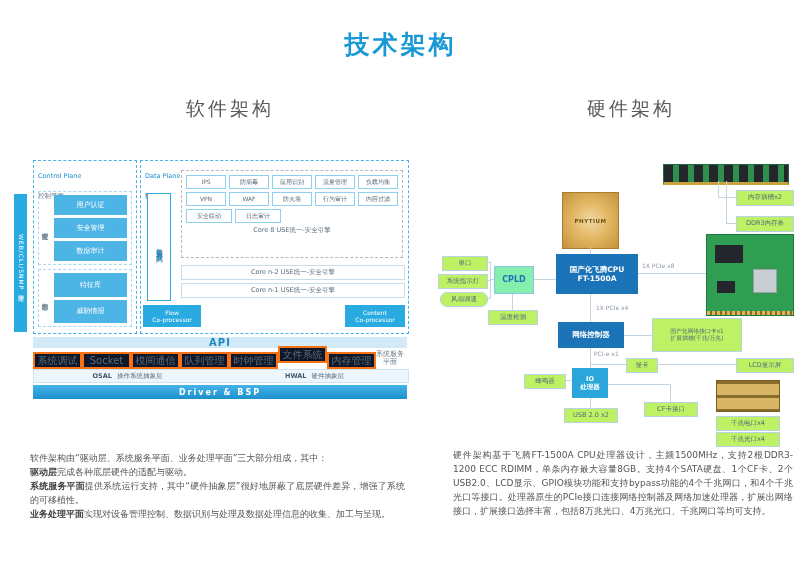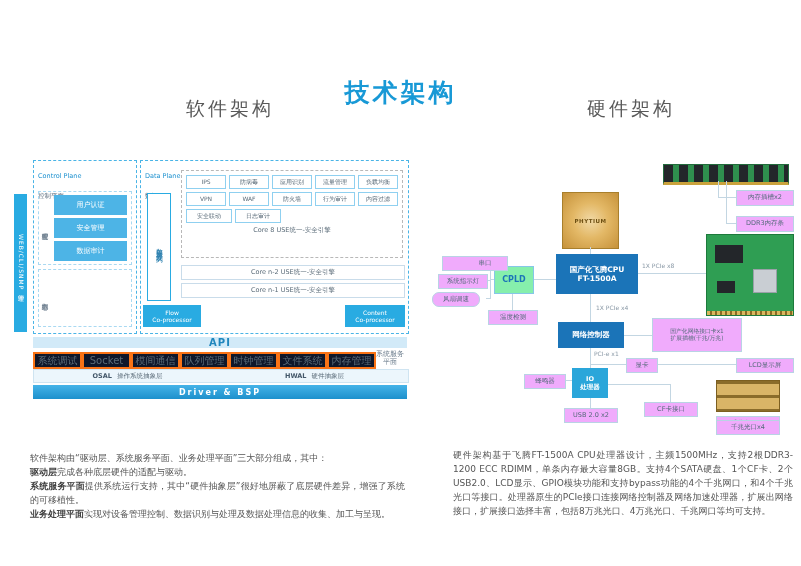--- a/index.html
+++ b/index.html
@@ -1,22 +1,22 @@
 <!DOCTYPE html>
 <html><head>
 <meta charset="utf-8">
 <style>
   html,body{margin:0;padding:0;background:#fff;font-family:"DejaVu Sans",sans-serif;}
   .canvas{position:relative;width:801px;height:566px;background:#fff;overflow:hidden;}
   .abs{position:absolute;}
-  .page-title{position:absolute;left:0;right:0;top:28px;text-align:center;font-size:25px;font-weight:bold;color:#1899d6;letter-spacing:3px;margin-top:48px;}
+  .page-title{position:absolute;left:0;right:0;top:28px;text-align:center;font-size:25px;font-weight:bold;color:#1899d6;letter-spacing:3px;}
   .sec-title{position:absolute;width:150px;text-align:center;font-size:19px;color:#595959;letter-spacing:3px;}
   .pre{white-space:pre-line;}
   
-  .hbox{position:absolute;background:#f0abfc;border:1px solid #b9d3e4;color:#546a7a;font-size:6.5px;display:flex;align-items:center;justify-content:center;text-align:center;line-height:1.15;}
+  .hbox{position:absolute;background:#bef264;border:1px solid #b9d3e4;color:#546a7a;font-size:6.5px;display:flex;align-items:center;justify-content:center;text-align:center;line-height:1.15;}
   .bluebox{position:absolute;background:#1b74b8;color:#fff;display:flex;align-items:center;justify-content:center;text-align:center;font-weight:bold;line-height:1.25;}
   .ln{position:absolute;background:#c3d6e2;}
   .lbl{position:absolute;font-size:6px;color:#8a99a6;white-space:nowrap;}
   
   .vbar{position:absolute;background:#29abe2;display:flex;align-items:center;justify-content:center;}
   .vbar span{writing-mode:vertical-rl;font-size:6px;color:#fff;letter-spacing:1px;}
   .plane{position:absolute;border:1px dashed #49b4e6;}
   .plane-title{position:absolute;top:2px;left:4px;line-height:1.25;}
   .plane-title .en{color:#1b90cf;font-weight:normal;font-size:6.5px;}
   .plane-title .cn{color:#607080;font-size:6.5px;}
@@ -78,20 +78,24 @@
       <div class="group" style="left:4px;top:30px;width:92px;height:72px;">
         <div class="gLabel">配置管理</div>
         <div class="gItems">
           <div class="gItem">用户认证</div>
           <div class="gItem">安全管理</div>
           <div class="gItem">数据审计</div>
         </div>
       </div>
       <div class="group" style="left:4px;top:108px;width:92px;height:56px;">
         <div class="gLabel">数据中心</div>
+        <div class="gItems">
+          <div class="gItem">特征库</div>
+          <div class="gItem">威胁情报</div>
+        </div>
       </div>
     </div>
 
     <div class="plane" style="left:128px;top:2px;width:267px;height:172px;">
       <div class="plane-title">
         <span class="en">Data Plane</span><br>
         <span class="cn">数据平面</span>
       </div>
       <div class="queue" style="left:6px;top:32px;width:22px;height:106px;">
         <span>数据报文与分发队列</span>
@@ -125,21 +129,21 @@
 Co-processor</div>
     </div>
 
     <div class="api-bar" style="left:21px;top:179px;width:374px;height:11px;">API</div>
 
     <div class="svc" style="left:21px;top:194px;width:45px;height:13px;">系统调试</div>
     <div class="svc" style="left:70px;top:194px;width:45px;height:13px;">Socket</div>
     <div class="svc" style="left:119px;top:194px;width:45px;height:13px;">模间通信</div>
     <div class="svc" style="left:168px;top:194px;width:45px;height:13px;">队列管理</div>
     <div class="svc" style="left:217px;top:194px;width:45px;height:13px;">时钟管理</div>
-    <div class="svc" style="left:266px;top:194px;width:45px;height:13px;">文件系统</div>
+    <div class="svc" style="left:266px;top:188px;width:45px;height:13px;">文件系统</div>
     <div class="svc" style="left:315px;top:194px;width:45px;height:13px;">内存管理</div>
     <div class="svc-plane" style="left:364px;top:192px;width:28px;">系统服务平面</div>
 
     <div class="abstr" style="left:21px;top:211px;width:374px;height:12px;">
       <div class="half">
         <b>OSAL</b>
         <span>操作系统抽象层</span>
       </div>
       <div class="half">
         <b>HWAL</b>
@@ -183,23 +187,23 @@
     <div class="ln" style="left:160px;top:206px;width:36px;height:1px;"></div>
     <div class="ln" style="left:226px;top:206px;width:80px;height:1px;"></div>
     <div class="ln" style="left:134px;top:222px;width:8px;height:1px;"></div>
     <div class="ln" style="left:160px;top:240px;width:1px;height:10px;"></div>
     <div class="ln" style="left:178px;top:226px;width:62px;height:1px;"></div>
     <div class="ln" style="left:240px;top:226px;width:1px;height:18px;"></div>
 
     <div class="bluebox pre" style="left:126px;top:96px;width:82px;height:40px;font-size:7.5px;">国产化飞腾CPU
 FT-1500A</div>
     <div class="hbox" style="left:64px;top:108px;width:38px;height:26px;font-size:8px;font-weight:bold;color:#1b74b8;background:#86efac;border-color:#86c6e8;">CPLD</div>
-    <div class="hbox" style="left:12px;top:98px;width:44px;height:13px;padding-left:20px;">串口</div>
+    <div class="hbox" style="left:12px;top:98px;width:44px;height:13px;">串口</div>
     <div class="hbox" style="left:8px;top:116px;width:48px;height:13px;">系统指示灯</div>
-    <div class="hbox" style="left:2px;top:134px;width:46px;height:13px;border-radius:7px;">风扇调速</div>
+    <div class="hbox" style="left:10px;top:134px;width:46px;height:13px;border-radius:7px;">风扇调速</div>
     <div class="hbox" style="left:58px;top:152px;width:48px;height:13px;">温度检测</div>
 
     <div class="hbox" style="left:306px;top:32px;width:56px;height:14px;">内存插槽x2</div>
     <div class="hbox" style="left:306px;top:58px;width:56px;height:14px;">DDR3内存条</div>
 
     <div class="lbl" style="left:212px;top:104px;">1X PCIe x8</div>
     <div class="lbl" style="left:166px;top:146px;">1X PCIe x4</div>
     <div class="lbl" style="left:164px;top:192px;">PCI-e x1</div>
 
     <div class="bluebox" style="left:128px;top:164px;width:66px;height:26px;font-size:7.5px;">网络控制器</div>
@@ -209,21 +213,21 @@
     <div class="hbox" style="left:196px;top:200px;width:30px;height:13px;">显卡</div>
     <div class="hbox" style="left:306px;top:200px;width:56px;height:13px;">LCD显示屏</div>
 
     <div class="bluebox pre" style="left:142px;top:210px;width:36px;height:30px;font-size:6.5px;background:#2aa6da;">IO
 处理器</div>
     <div class="hbox" style="left:94px;top:216px;width:40px;height:13px;">蜂鸣器</div>
     <div class="hbox" style="left:134px;top:250px;width:52px;height:13px;">USB 2.0 x2</div>
     <div class="hbox" style="left:214px;top:244px;width:52px;height:13px;">CF卡接口</div>
 
     <div class="hbox" style="left:286px;top:258px;width:62px;height:13px;">千兆电口x4</div>
-    <div class="hbox" style="left:286px;top:262px;width:62px;height:13px;">千兆光口x4</div>
+    <div class="hbox" style="left:286px;top:274px;width:62px;height:13px;">千兆光口x4</div>
   </div>
 
   <div class="note" style="left:30px;top:452px;width:375px;">
     <p>软件架构由“驱动层、系统服务平面、业务处理平面”三大部分组成，其中：</p>
     <p><b>驱动层</b><span>完成各种底层硬件的适配与驱动。</span></p>
     <p><b>系统服务平面</b><span>提供系统运行支持，其中“硬件抽象层”很好地屏蔽了底层硬件差异，增强了系统的可移植性。</span></p>
     <p><b>业务处理平面</b><span>实现对设备管理控制、数据识别与处理及数据处理信息的收集、加工与呈现。</span></p>
   </div>
   <div class="note" style="left:453px;top:449px;width:340px;">
     <p>硬件架构基于飞腾FT-1500A CPU处理器设计，主频1500MHz，支持2根DDR3-1200 ECC RDIMM，单条内存最大容量8GB。支持4个SATA硬盘、1个CF卡、2个USB2.0、LCD显示、GPIO模块功能和支持bypass功能的4个千兆网口，和4个千兆光口等接口。处理器原生的PCIe接口连接网络控制器及网络加速处理器，扩展出网络接口，扩展接口选择丰富，包括8万兆光口、4万兆光口、千兆网口等均可支持。</p>

